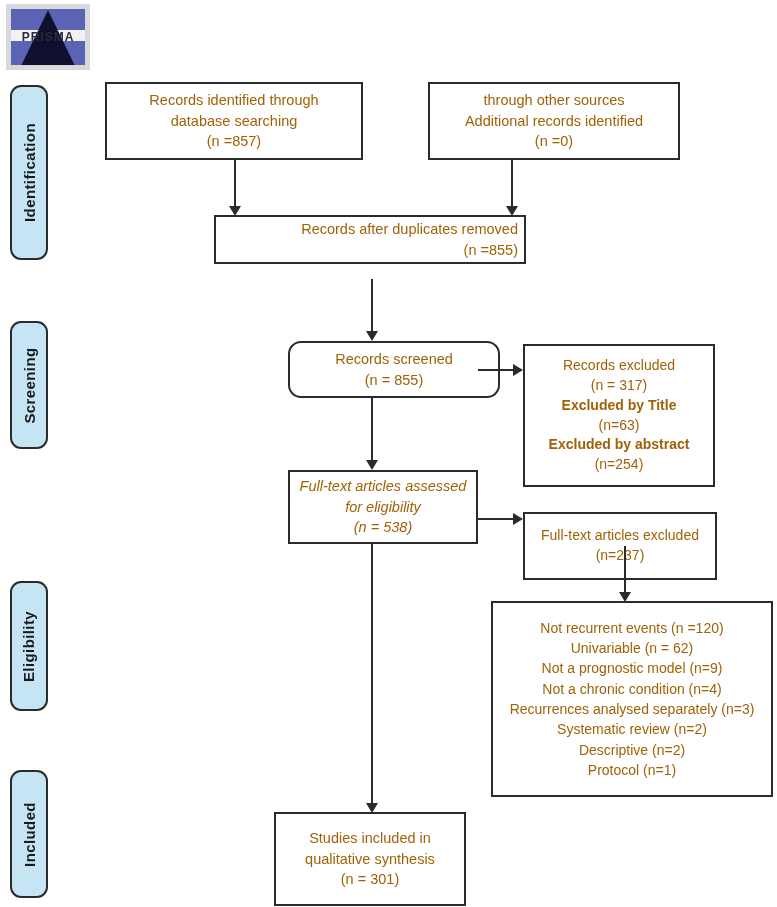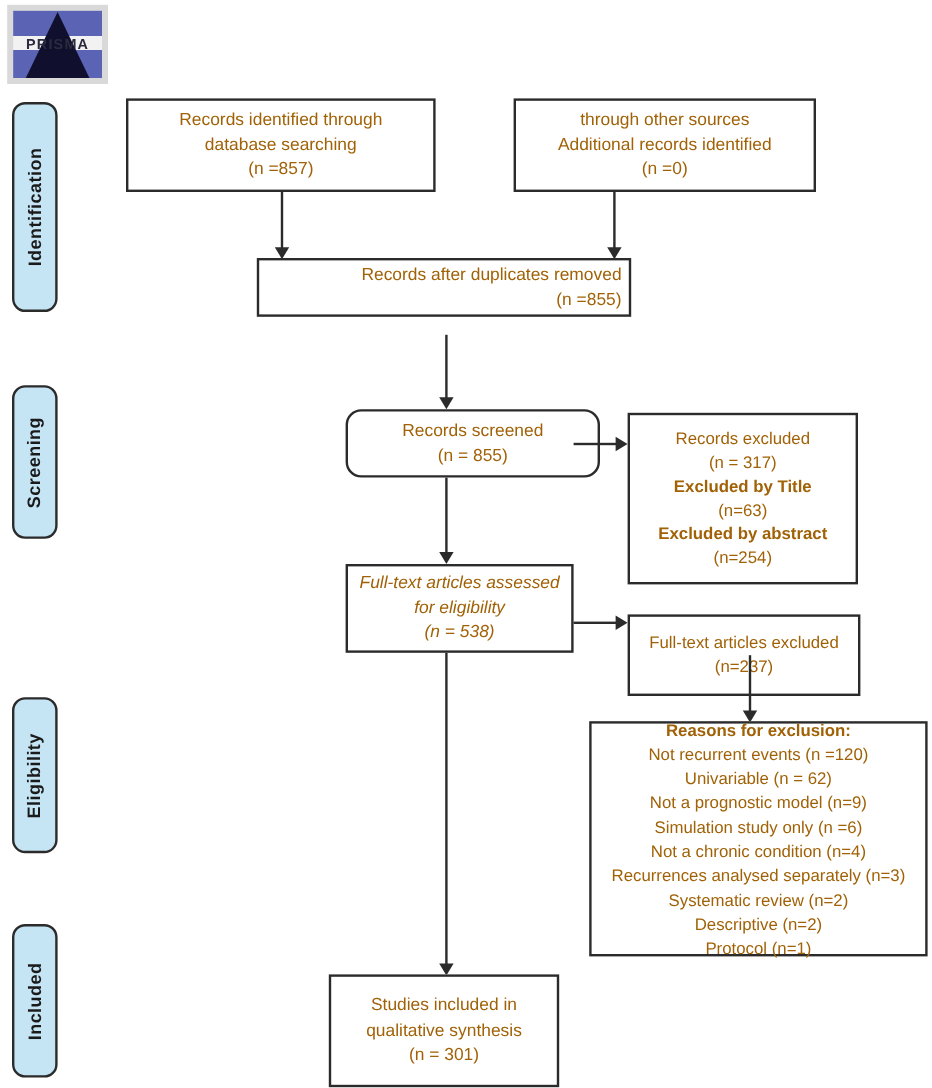--- a/index.html
+++ b/index.html
@@ -219,25 +219,23 @@
 
   <div class="node small" style="left:523px; top:496px; width:194px; height:68px;margin-top:16px;">
     <span class="ln">Full-text articles excluded</span>
     <span class="ln">(n=237)</span>
   </div>
 
   <div class="vline" style="left:624px; top:546px; height:48px;"></div>
   <div class="arrow-down" style="left:619px; top:592px;"></div>
 
   <div class="node small" style="left:491px; top:601px; width:282px; height:196px; line-height:1.45;">
-    <span class="ln bold">Reasons for exclusion:</span>
     <span class="ln">Not recurrent events (n =120)</span>
     <span class="ln">Univariable (n = 62)</span>
     <span class="ln">Not a prognostic model (n=9)</span>
-    <span class="ln">Simulation study only (n =6)</span>
     <span class="ln">Not a chronic condition (n=4)</span>
     <span class="ln">Recurrences analysed separately (n=3)</span>
     <span class="ln">Systematic review (n=2)</span>
     <span class="ln">Descriptive (n=2)</span>
     <span class="ln">Protocol (n=1)</span>
   </div>
 
   <div class="vline" style="left:371px; top:544px; height:261px;"></div>
   <div class="arrow-down" style="left:366px; top:803px;"></div>
 

